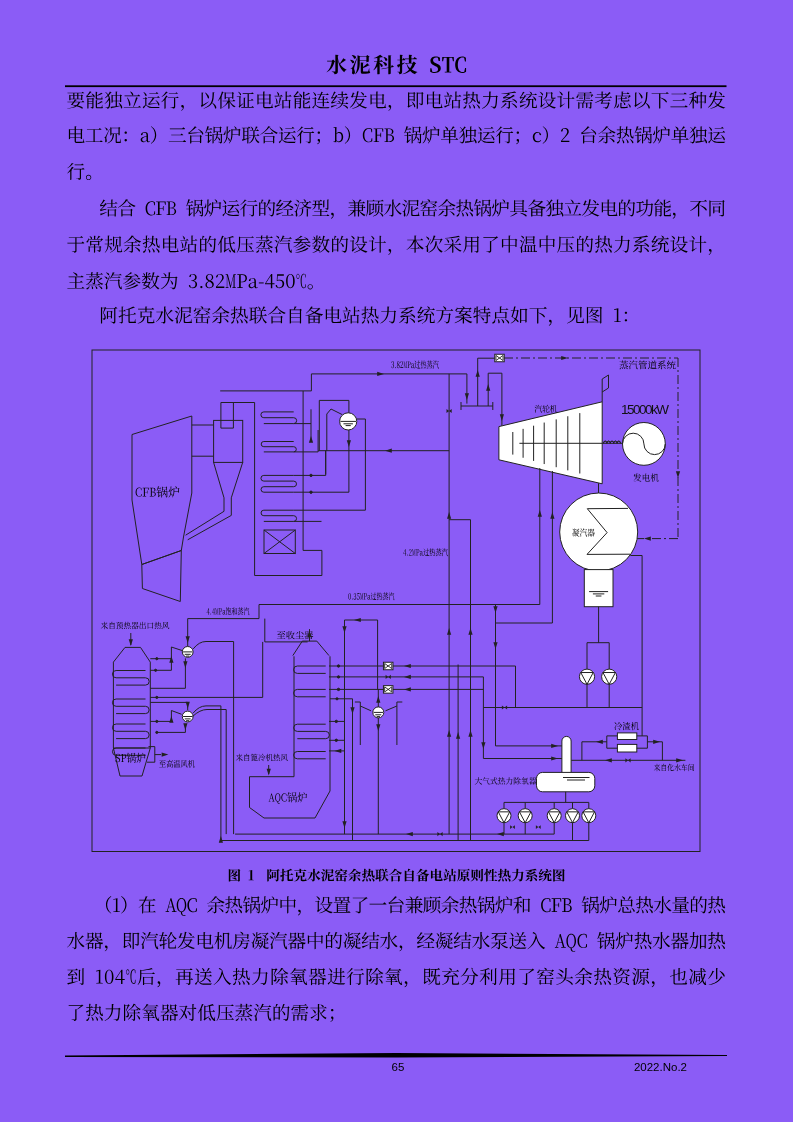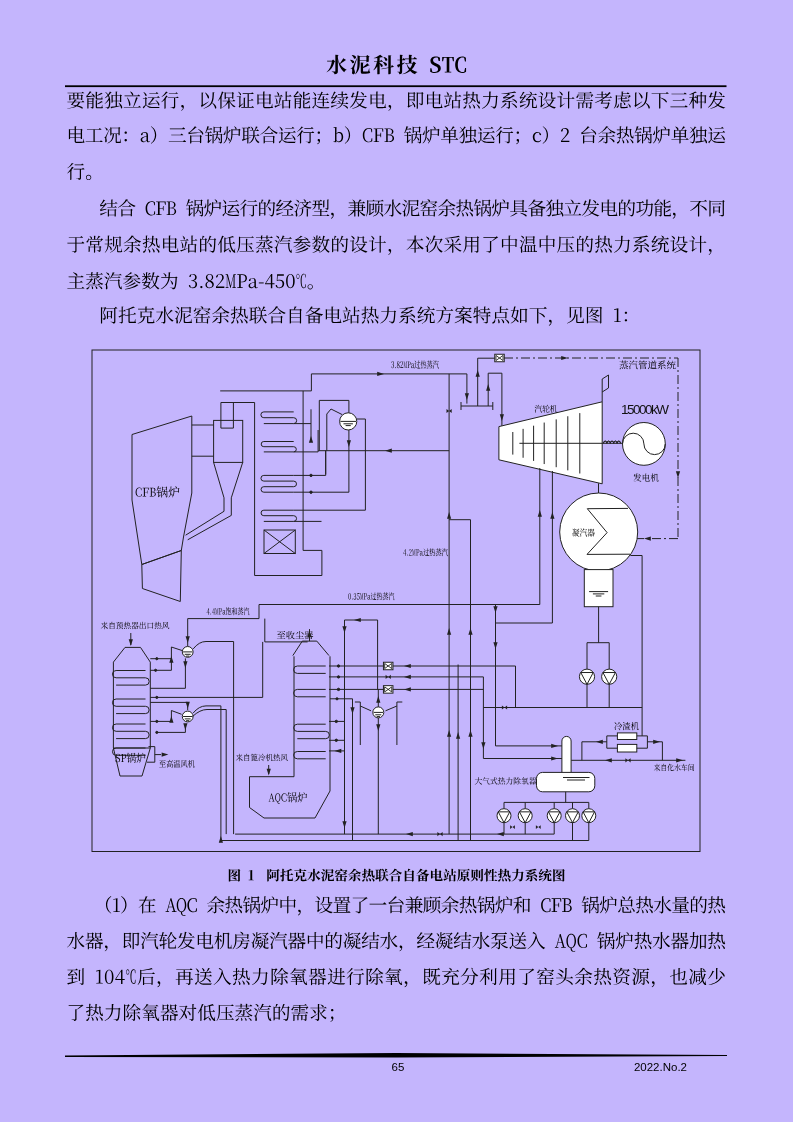--- a/index.html
+++ b/index.html
@@ -1,16 +1,16 @@
 <!DOCTYPE html>
 <html><head>
 <meta charset="utf-8">
 <style>
 html,body{margin:0;padding:0;background:#fff;}
-#page{position:relative;width:793px;height:1122px;background:#c4b5fd;overflow:hidden;}
+#page{position:relative;width:793px;height:1122px;background:#8b5cf6;overflow:hidden;}
 </style>
 </head>
 <body>
 
 <div id="page">
 <svg width="793" height="1122" viewBox="0 0 793 1122">
 <defs>
         <path id="gBcid00018" d="M14 0 108 0V7L80 12C79 28 79 43 79 59V145L80 185L76 188L14 173V165L45 169V59L45 12L14 8Z"></path>
         <path id="gBcid00036" d="M109 -5C131 -5 149 0 164 10L164 53H150L139 9C131 6 124 5 115 5C77 5 49 33 49 92C49 152 77 180 114 180C123 180 130 179 137 177L148 132H162L162 176C146 185 131 190 109 190C55 190 12 156 12 91C12 28 54 -5 109 -5Z"></path>
         <path id="gBcid00052" d="M69 -5C113 -5 139 17 139 50C139 77 126 92 88 108L76 114C57 122 47 131 47 149C47 169 62 180 84 180C92 180 98 179 104 176L114 137H128L130 176C116 185 100 190 80 190C43 190 16 172 16 139C16 110 33 94 65 80L76 74C99 65 106 56 106 38C106 18 92 6 66 6C55 6 47 7 38 10L28 51H14L13 10C27 1 49 -5 69 -5Z"></path>

